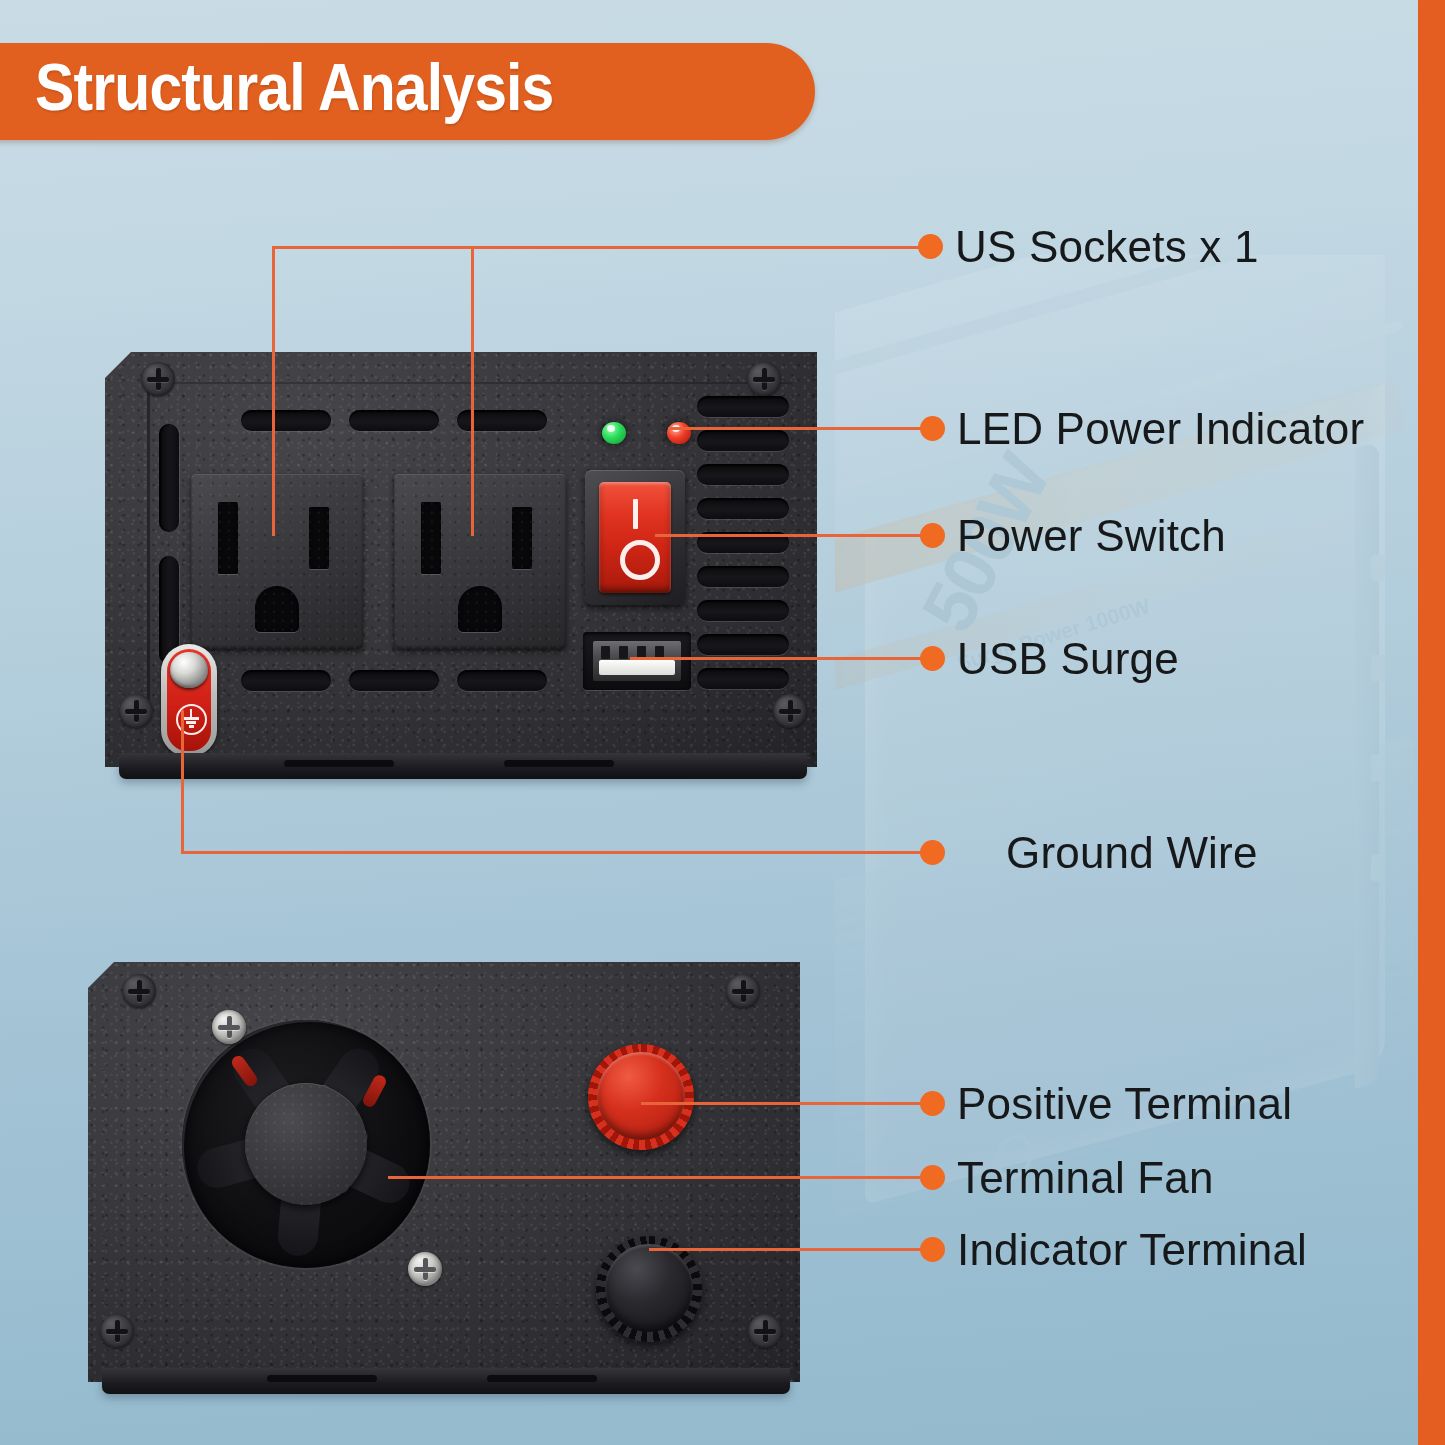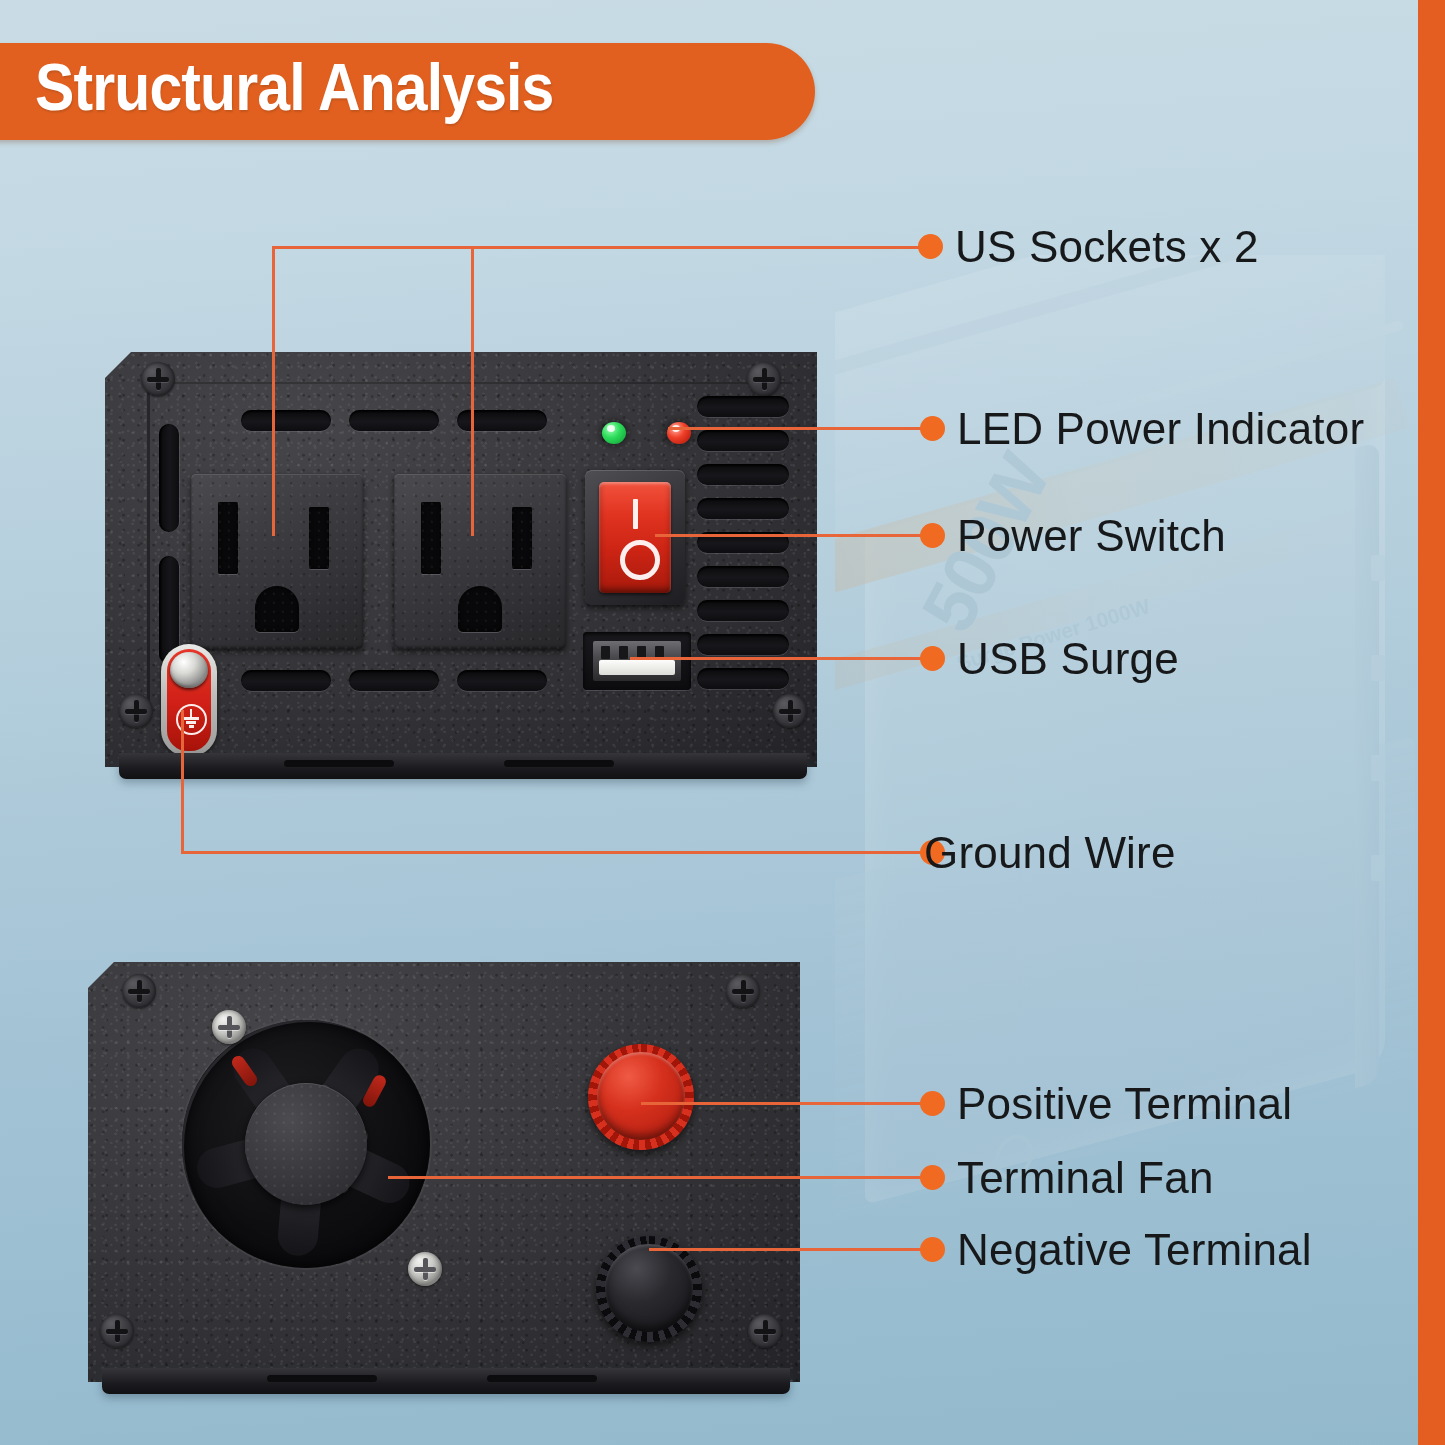--- a/index.html
+++ b/index.html
@@ -542,42 +542,42 @@
       <div class="face"></div>
   </div>
 
   <div class="base-lip"></div>
 </div>
 
 <div class="lead" style="left:272px;top:246px;width:656px"></div>
 <div class="lead-v" style="left:272px;top:246px;height:290px"></div>
 <div class="lead-v" style="left:471px;top:246px;height:290px"></div>
 <div class="dot" style="left:918px;top:234px"></div>
-<div class="callout-label" style="left:955px;top:222px">US Sockets x 2</div>
+<div class="callout-label" style="left:955px;top:222px">US Sockets x 1</div>
 
 <div class="lead" style="left:668px;top:427px;width:262px"></div>
 <div class="dot" style="left:920px;top:416px"></div>
 <div class="callout-label" style="left:957px;top:404px">LED Power Indicator</div>
 
 <div class="lead" style="left:655px;top:534px;width:275px"></div>
 <div class="dot" style="left:920px;top:523px"></div>
 <div class="callout-label" style="left:957px;top:511px">Power Switch</div>
 
 <div class="lead" style="left:630px;top:657px;width:300px"></div>
 <div class="dot" style="left:920px;top:646px"></div>
 <div class="callout-label" style="left:957px;top:634px">USB Surge</div>
 
 <div class="lead-v" style="left:181px;top:710px;height:143px"></div>
 <div class="lead" style="left:181px;top:851px;width:749px"></div>
 <div class="dot" style="left:920px;top:840px"></div>
-<div class="callout-label" style="left:924px;top:828px">Ground Wire</div>
+<div class="callout-label" style="left:1006px;top:828px">Ground Wire</div>
 
 <div class="lead" style="left:641px;top:1102px;width:289px"></div>
 <div class="dot" style="left:920px;top:1091px"></div>
 <div class="callout-label" style="left:957px;top:1079px">Positive Terminal</div>
 
 <div class="lead" style="left:388px;top:1176px;width:542px"></div>
 <div class="dot" style="left:920px;top:1165px"></div>
 <div class="callout-label" style="left:957px;top:1153px">Terminal Fan</div>
 
 <div class="lead" style="left:649px;top:1248px;width:281px"></div>
 <div class="dot" style="left:920px;top:1237px"></div>
-<div class="callout-label" style="left:957px;top:1225px">Negative Terminal</div>
+<div class="callout-label" style="left:957px;top:1225px">Indicator Terminal</div>
 
 </body></html>

